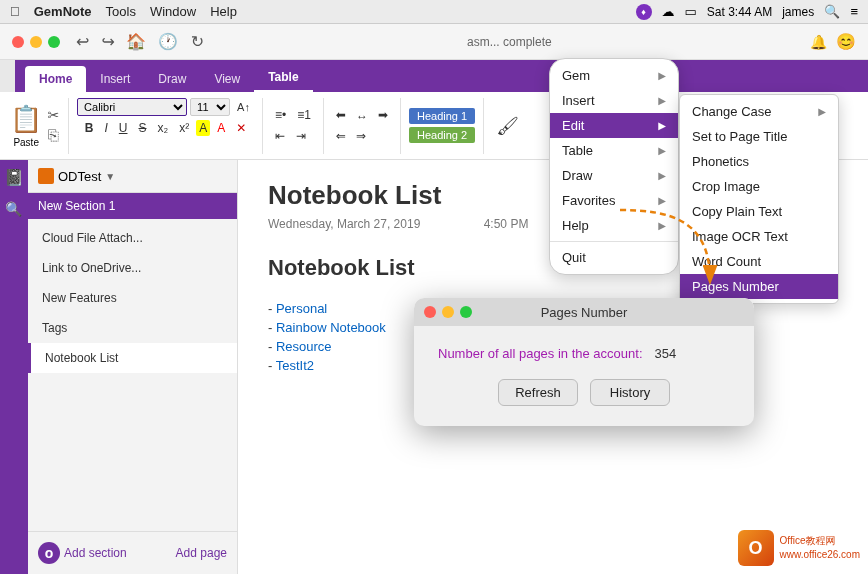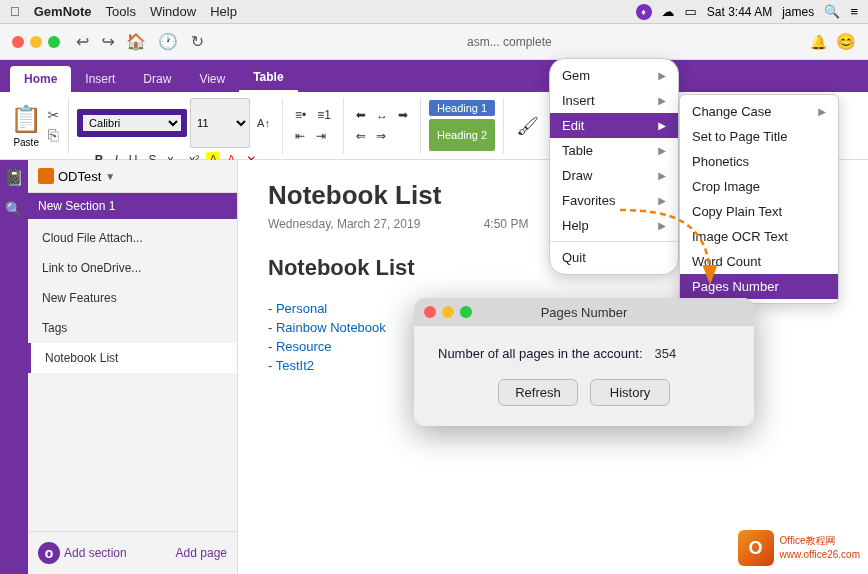--- a/index.html
+++ b/index.html
@@ -60,20 +60,21 @@
       align-items: center;
     }
 
     
     #ribbon-tabs {
       height: 32px;
       background: #7030a0;
       display: flex;
       align-items: flex-end;
       padding: 0 10px;
+      margin-left: 15px;
     }
     .ribbon-tab {
       padding: 6px 14px;
       font-size: 12px;
       color: rgba(255,255,255,0.85);
       cursor: pointer;
       border-radius: 4px 4px 0 0;
       background: transparent;
     }
     .ribbon-tab.active {
@@ -125,30 +126,30 @@
       gap: 3px;
     }
     .font-row {
       display: flex;
       align-items: center;
       gap: 3px;
     }
     .font-select {
       width: 110px;
       font-size: 11px;
-      border: 6px solid #4c1d95;
+      border: 1px solid #4c1d95;
       border-radius: 2px;
       padding: 1px 2px;
     }
     .font-size-select {
-      width: 60px;
+      width: 40px;
       font-size: 11px;
       border: 1px solid #ccc;
       border-radius: 2px;
-      padding: 17px 2px;
+      padding: 1px 2px;
     }
     .format-btn {
       background: none;
       border: none;
       cursor: pointer;
       font-size: 12px;
       padding: 2px 4px;
       border-radius: 2px;
       color: #333;
     }
@@ -399,21 +400,21 @@
       padding: 20px 24px;
     }
     .dialog-row {
       display: flex;
       align-items: center;
       gap: 12px;
       margin-bottom: 18px;
     }
     .dialog-label {
       font-size: 13px;
-      color: #0f172a;
+      color: #a21caf;
     }
     .dialog-value {
       font-size: 13px;
       font-weight: 500;
       color: #333;
     }
     .dialog-buttons {
       display: flex;
       gap: 12px;
       justify-content: center;
@@ -622,21 +623,21 @@
         </div>
         <div style="display:flex;gap:2px;">
           <button class="format-btn">⇐</button>
           <button class="format-btn">⇒</button>
         </div>
       </div>
     </div>
     <div class="ribbon-group">
       <div style="display:flex;flex-direction:column;gap:3px;">
         <div style="background:#4472c4;color:white;font-size:11px;padding:2px 8px;border-radius:2px;cursor:pointer;">Heading 1</div>
-        <div style="background:#70ad47;color:white;font-size:11px;padding:10px 8px;border-radius:2px;cursor:pointer;">Heading 2</div>
+        <div style="background:#70ad47;color:white;font-size:11px;padding:2px 8px;border-radius:2px;cursor:pointer;">Heading 2</div>
       </div>
     </div>
     <div class="ribbon-group">
       <button class="format-btn" style="font-size:18px;">🖌</button>
     </div>
   </div>
 
   <div id="main-content">
 
     <div id="left-icon-bar">

